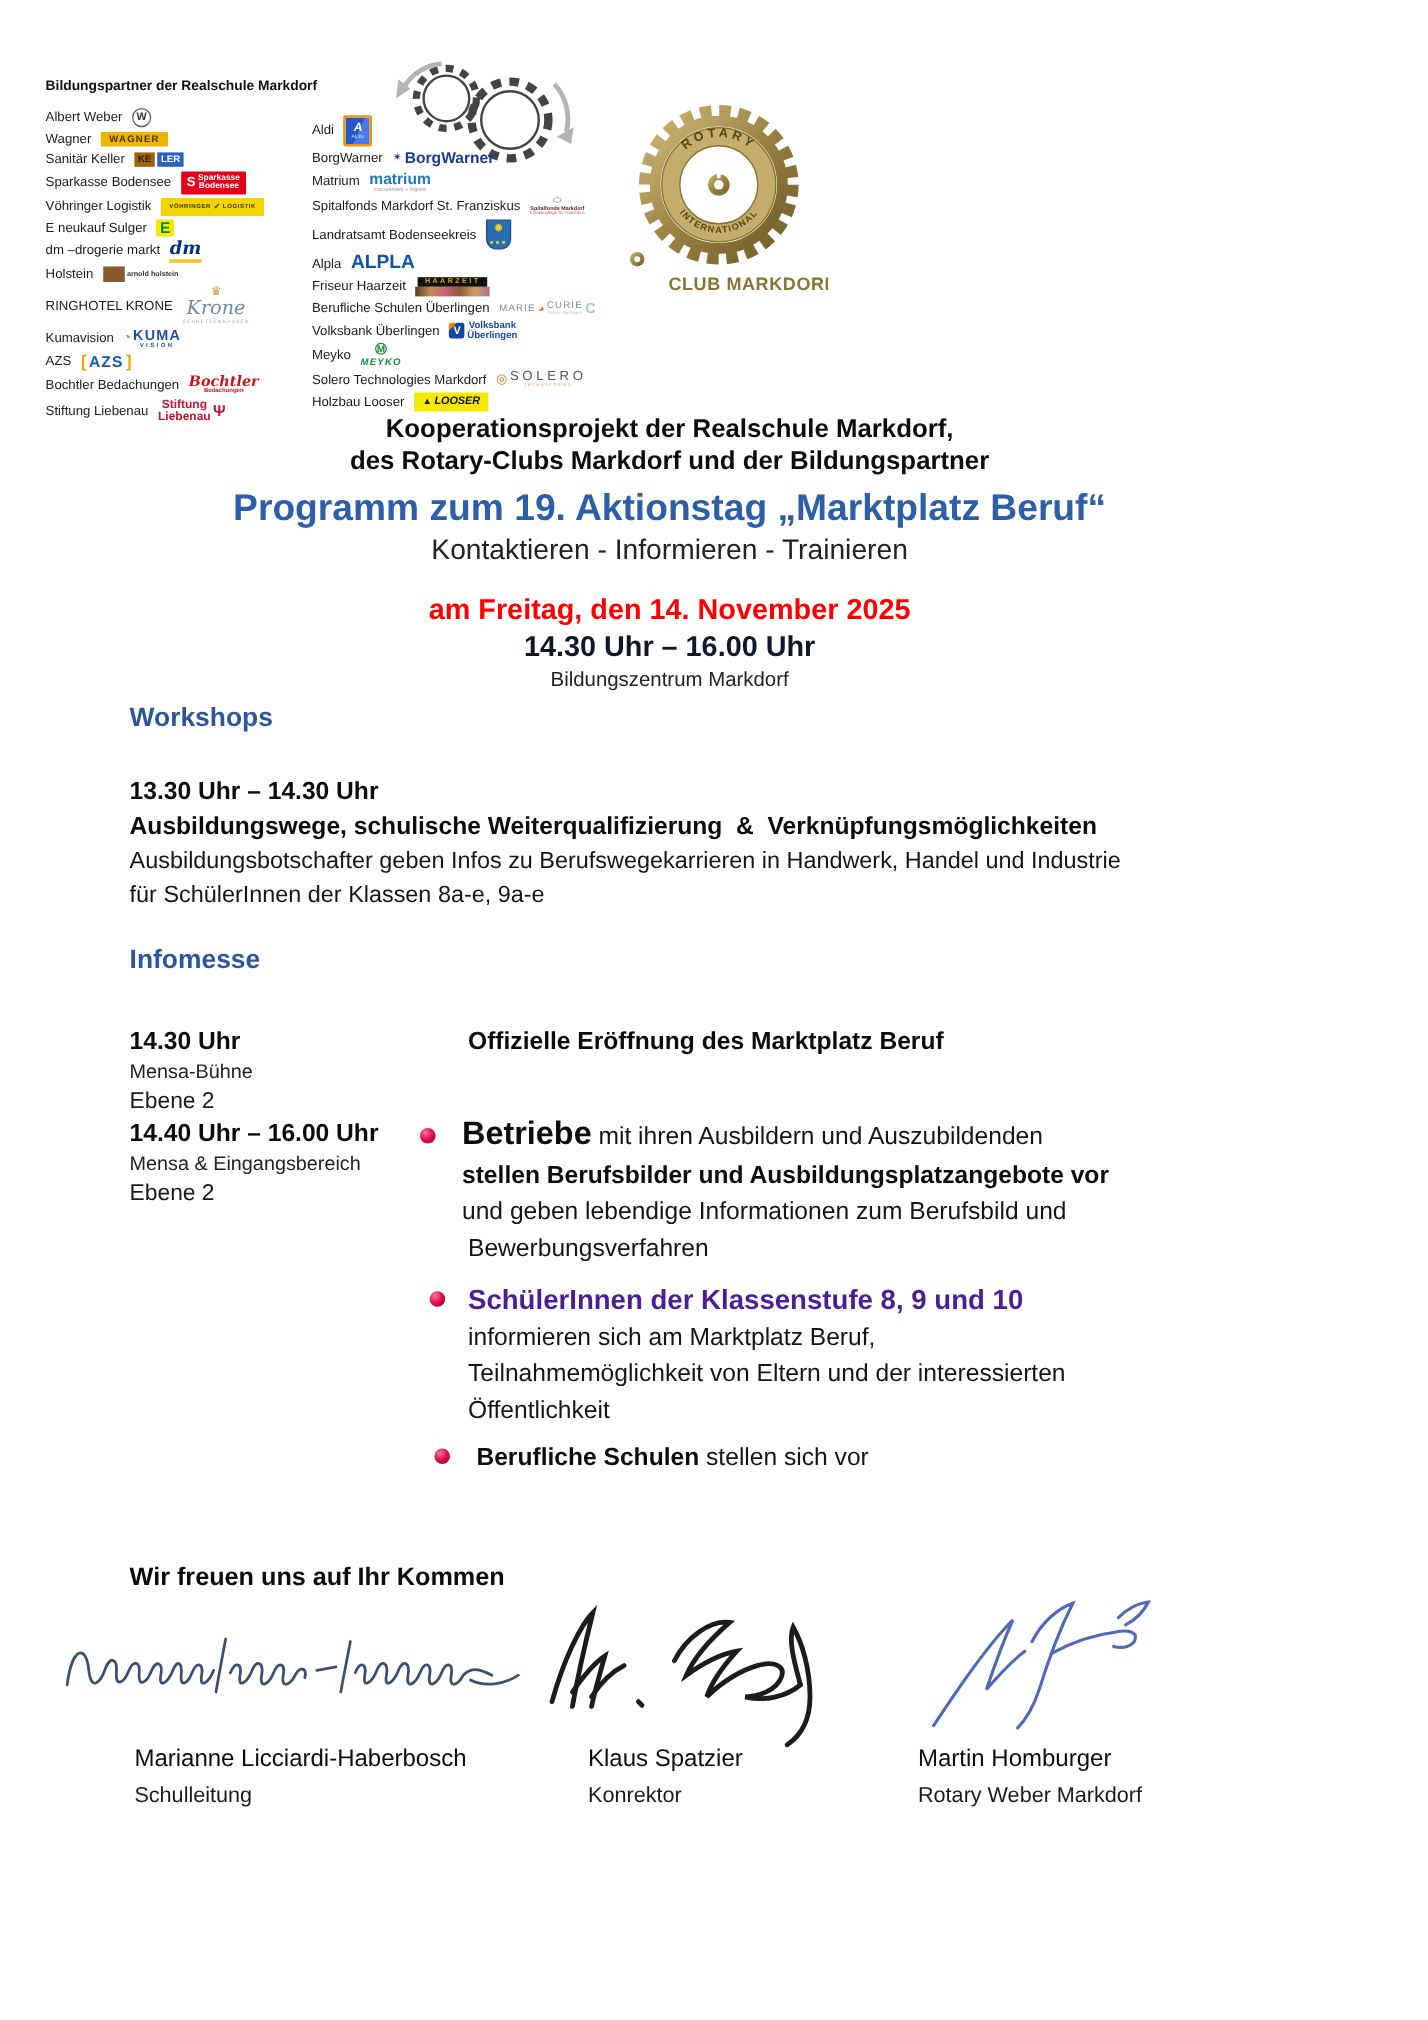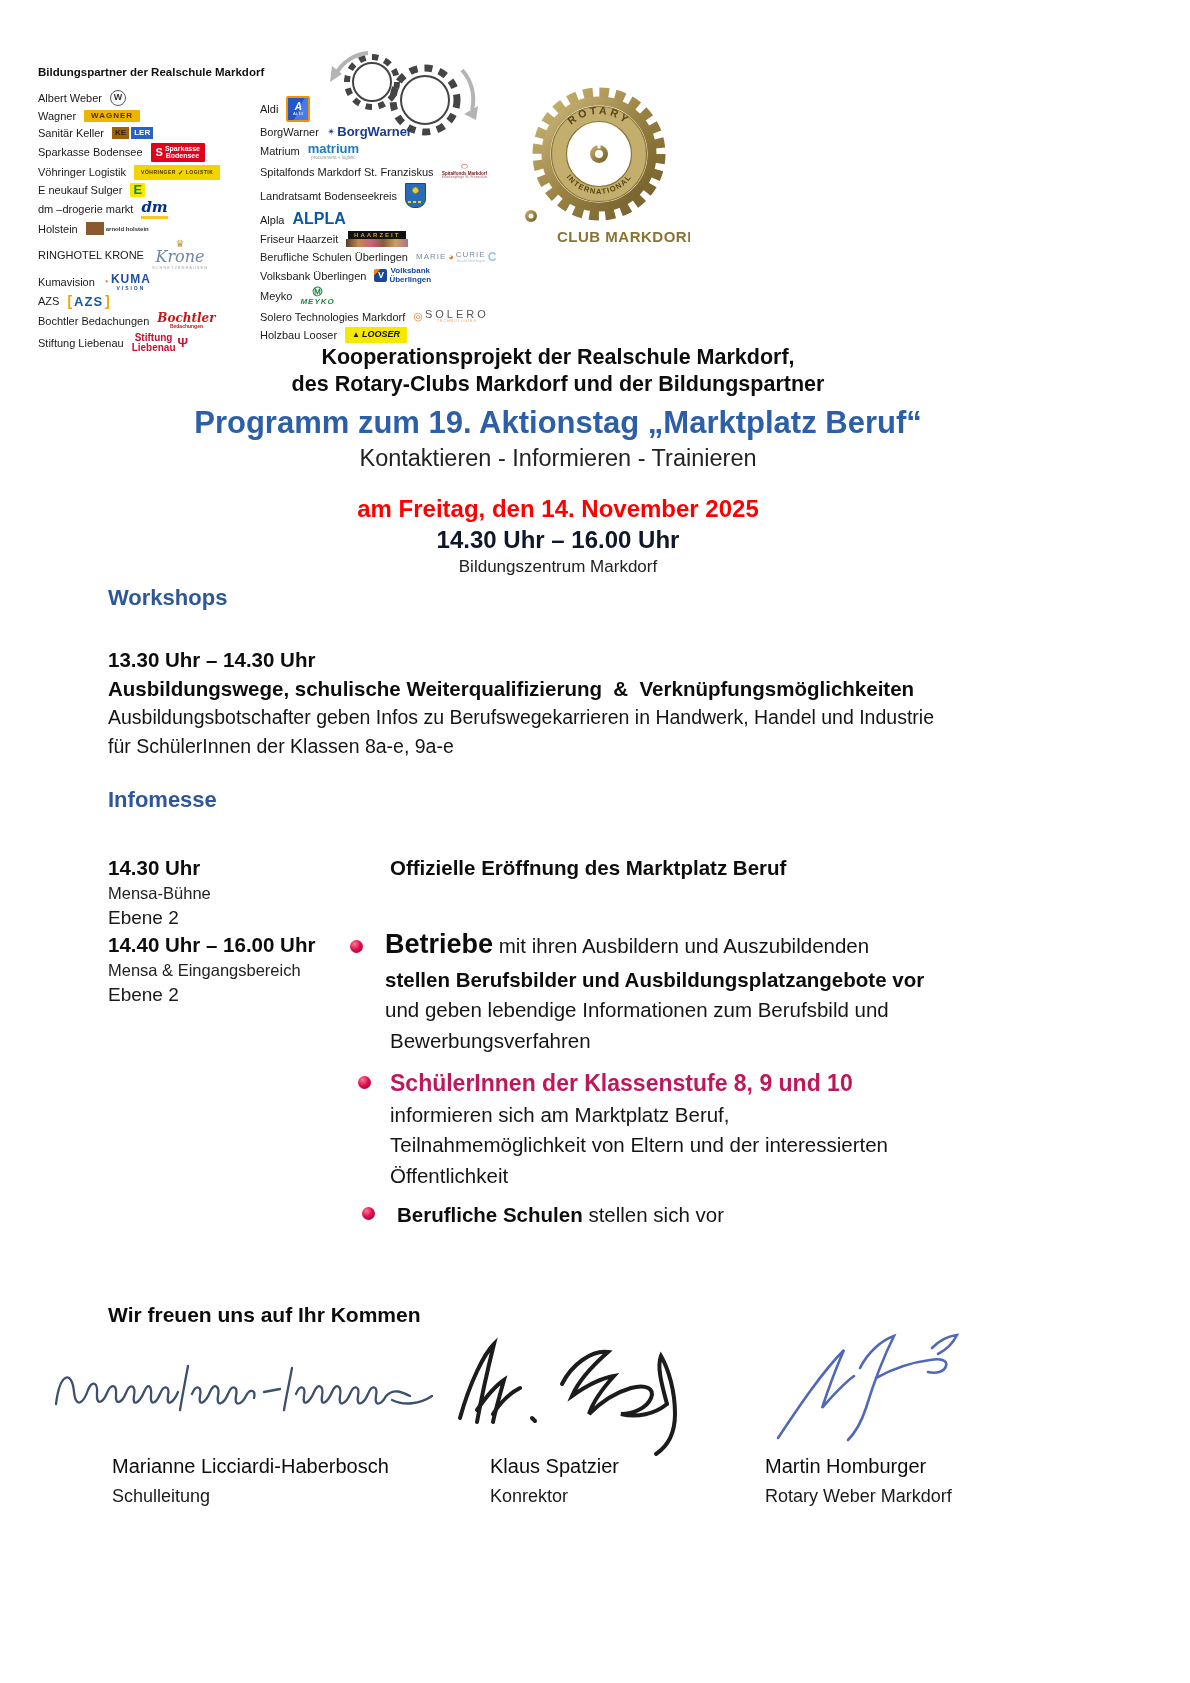--- a/index.html
+++ b/index.html
@@ -38,21 +38,21 @@
 
   .sec-h{font-size:22px;font-weight:700;color:#2d5796;}
   .b20{font-size:20.5px;font-weight:700;color:#0d0d0d;line-height:1.42;}
   .r19{font-size:19.5px;color:#151515;line-height:1.5;}
   .pre{white-space:pre-wrap;}
   .loc1{font-size:16.5px;color:#222;line-height:1.45;}
   .loc2{font-size:19px;color:#1a1a1a;line-height:1.3;}
   .sphere{width:13px;height:13px;border-radius:50%;
           background:radial-gradient(circle at 35% 30%, #ff7799 0%, #e0114d 45%, #8c0030 100%);}
   .big-lead{font-size:27px;font-weight:700;color:#0d0d0d;}
-  .mid-lead{font-size:23px;font-weight:700;color:#be185d;}
+  .mid-lead{font-size:23px;font-weight:700;color:#4c1d95;}
   .r20{font-size:20.5px;color:#151515;}
   .line{line-height:1.48;}
 
   .closing{font-size:21px;font-weight:700;color:#0d0d0d;}
   .sgn-name{font-size:20px;color:#0d0d0d;}
   .sgn-role{font-size:18px;color:#1a1a1a;margin-top:8px;}
 </style>
 </head>
 <body>
 

